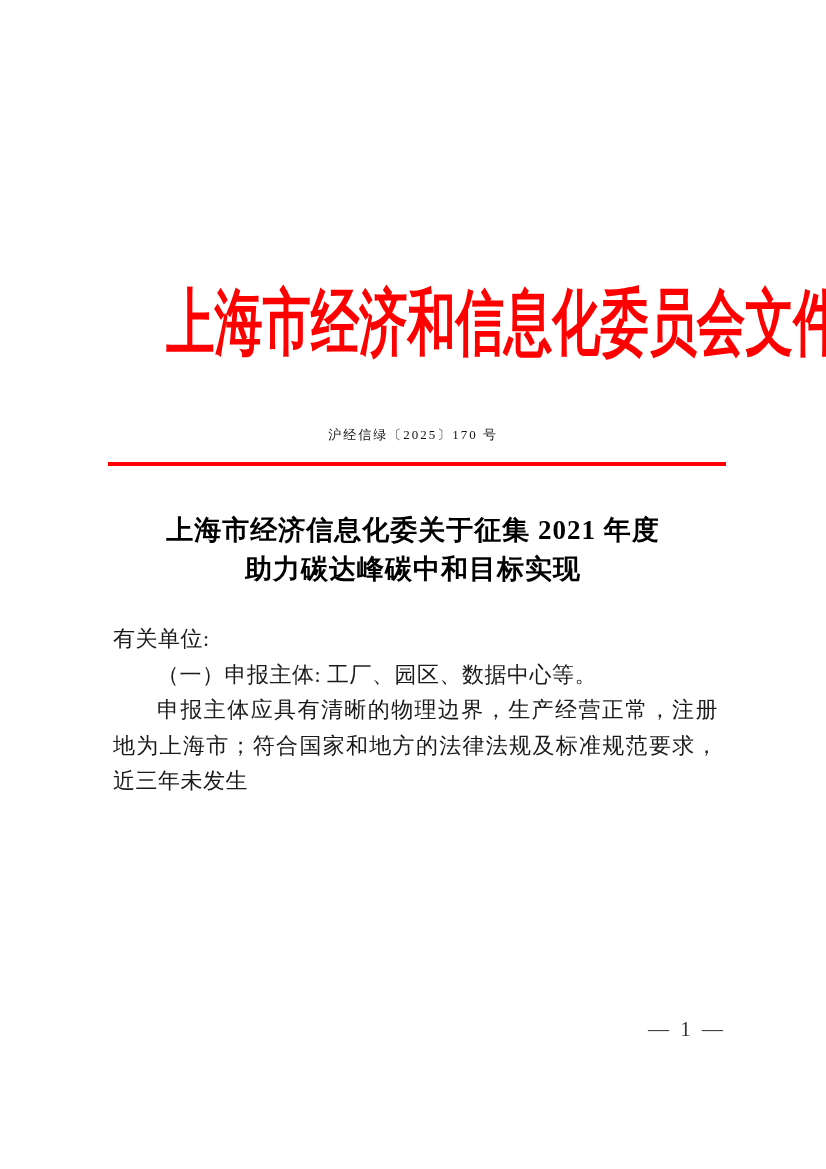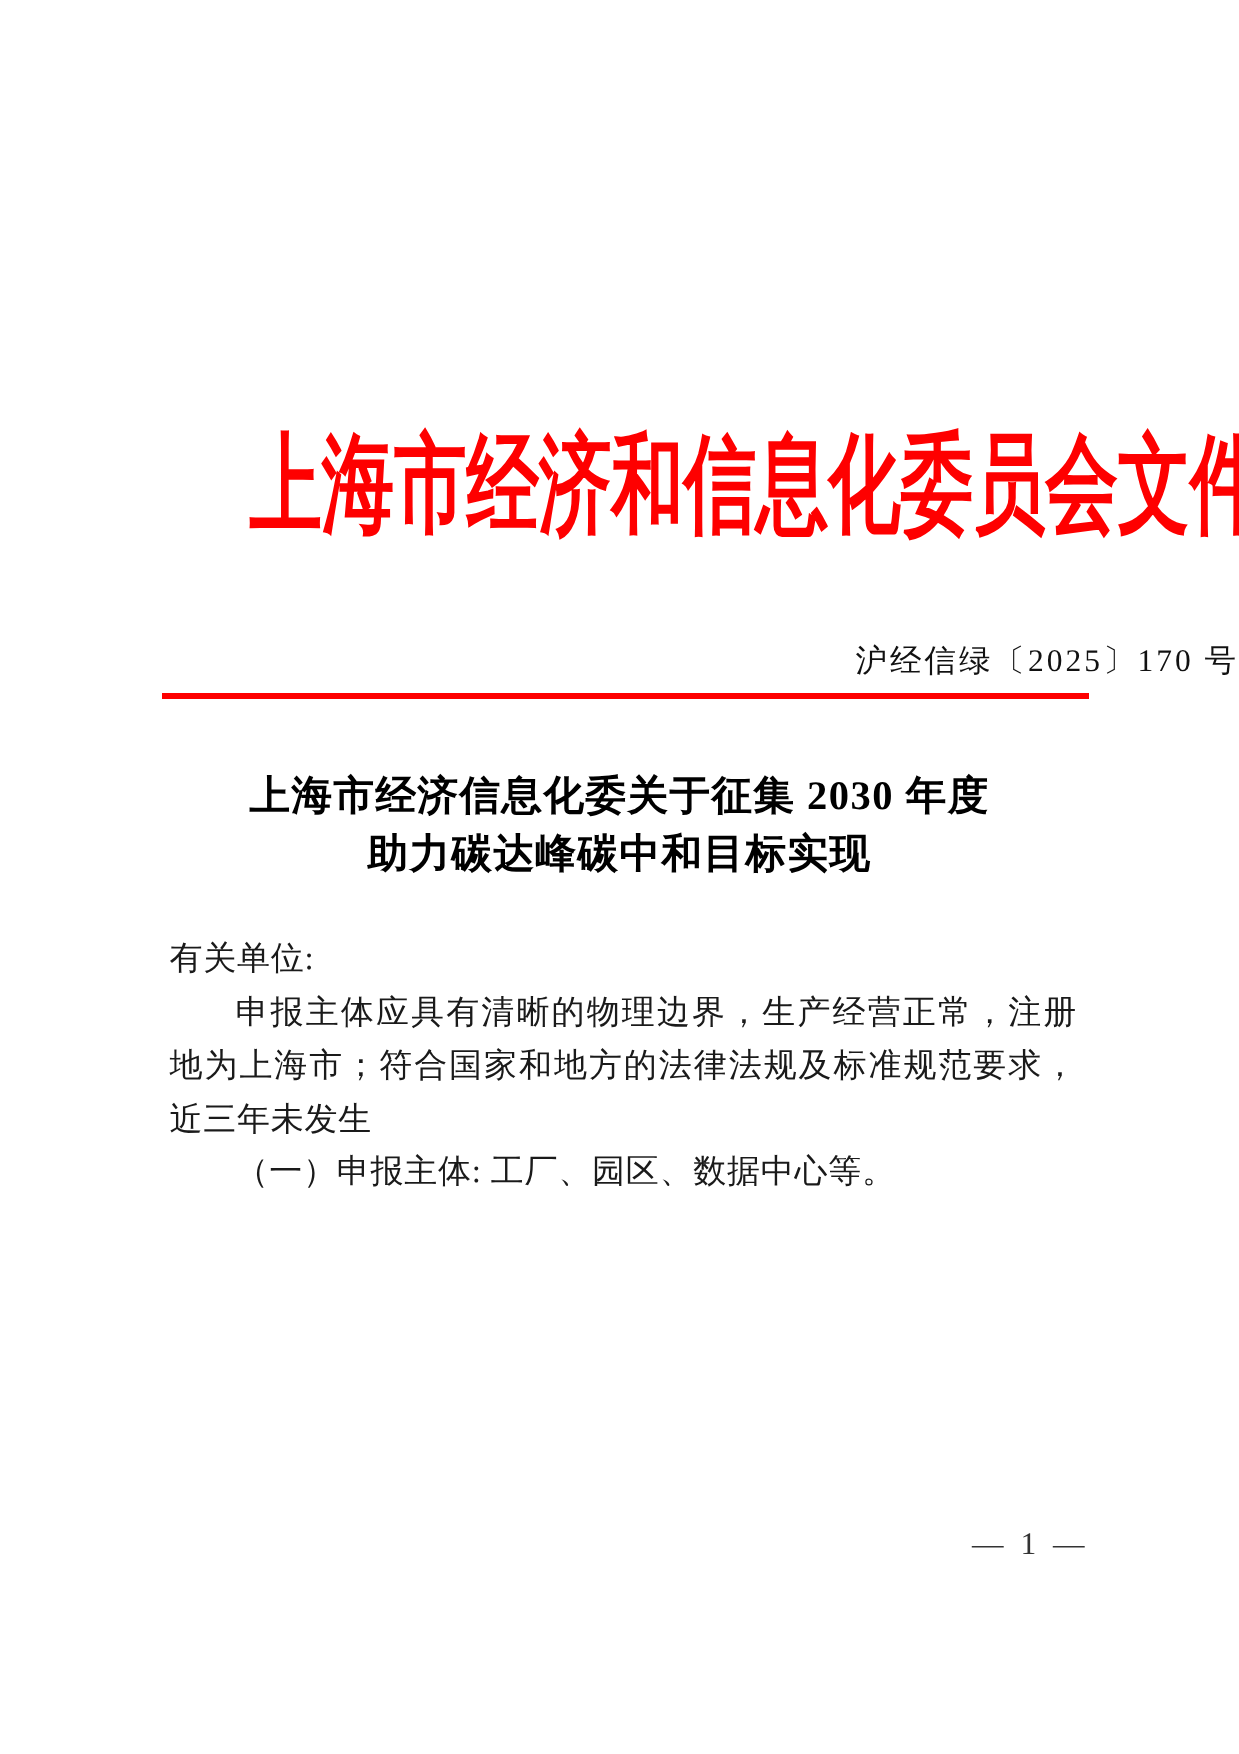--- a/index.html
+++ b/index.html
@@ -35,22 +35,22 @@
     letter-spacing: 0px;
     line-height: 80px;
     font-family: "Liberation Serif", "DejaVu Serif", serif;
   }
   
   .doc-number {
     position: absolute;
     top: 426px;
     left: 0;
     width: 100%;
-    text-align: right;
-    font-size: 21px;
+    text-align: center;
+    font-size: 13px;
     letter-spacing: 2px;
     color: #111111;
   }
   
   .red-rule {
     position: absolute;
     top: 462px;
     left: 108px;
     width: 618px;
     height: 4px;
@@ -114,25 +114,25 @@
 
   <div class="banner">
     <span class="banner-inner">上海市经济和信息化委员会文件</span>
   </div>
 
   <div class="doc-number">沪经信绿〔2025〕170 号</div>
 
   <div class="red-rule"></div>
 
   <div class="doc-title">
-    <div>上海市经济信息化委关于征集 2030 年度</div>
+    <div>上海市经济信息化委关于征集 2021 年度</div>
     <div>助力碳达峰碳中和目标实现</div>
   </div>
 
   <div class="body-block">
     <p>有关单位:</p>
+    <p class="indent">（一）申报主体: 工厂、园区、数据中心等。</p>
     <p class="indent">申报主体应具有清晰的物理边界，生产经营正常，注册地为上海市；符合国家和地方的法律法规及标准规范要求，近三年未发生</p>
-    <p class="indent">（一）申报主体: 工厂、园区、数据中心等。</p>
   </div>
 
   <div class="page-number">— 1 —</div>
 
 </div>
 
 </body></html>

